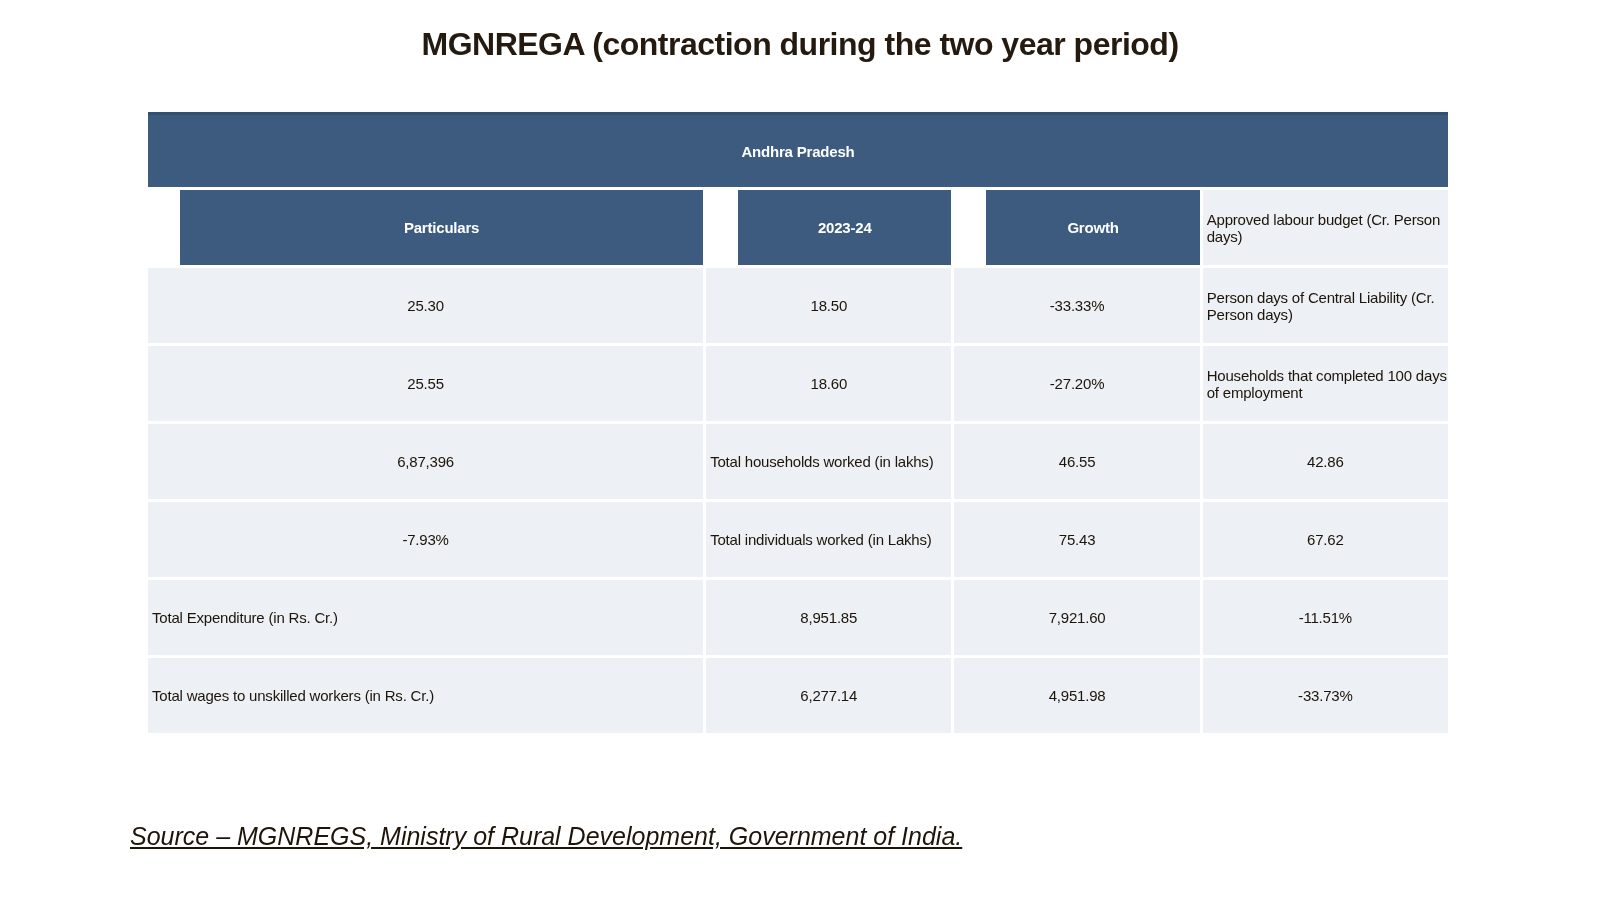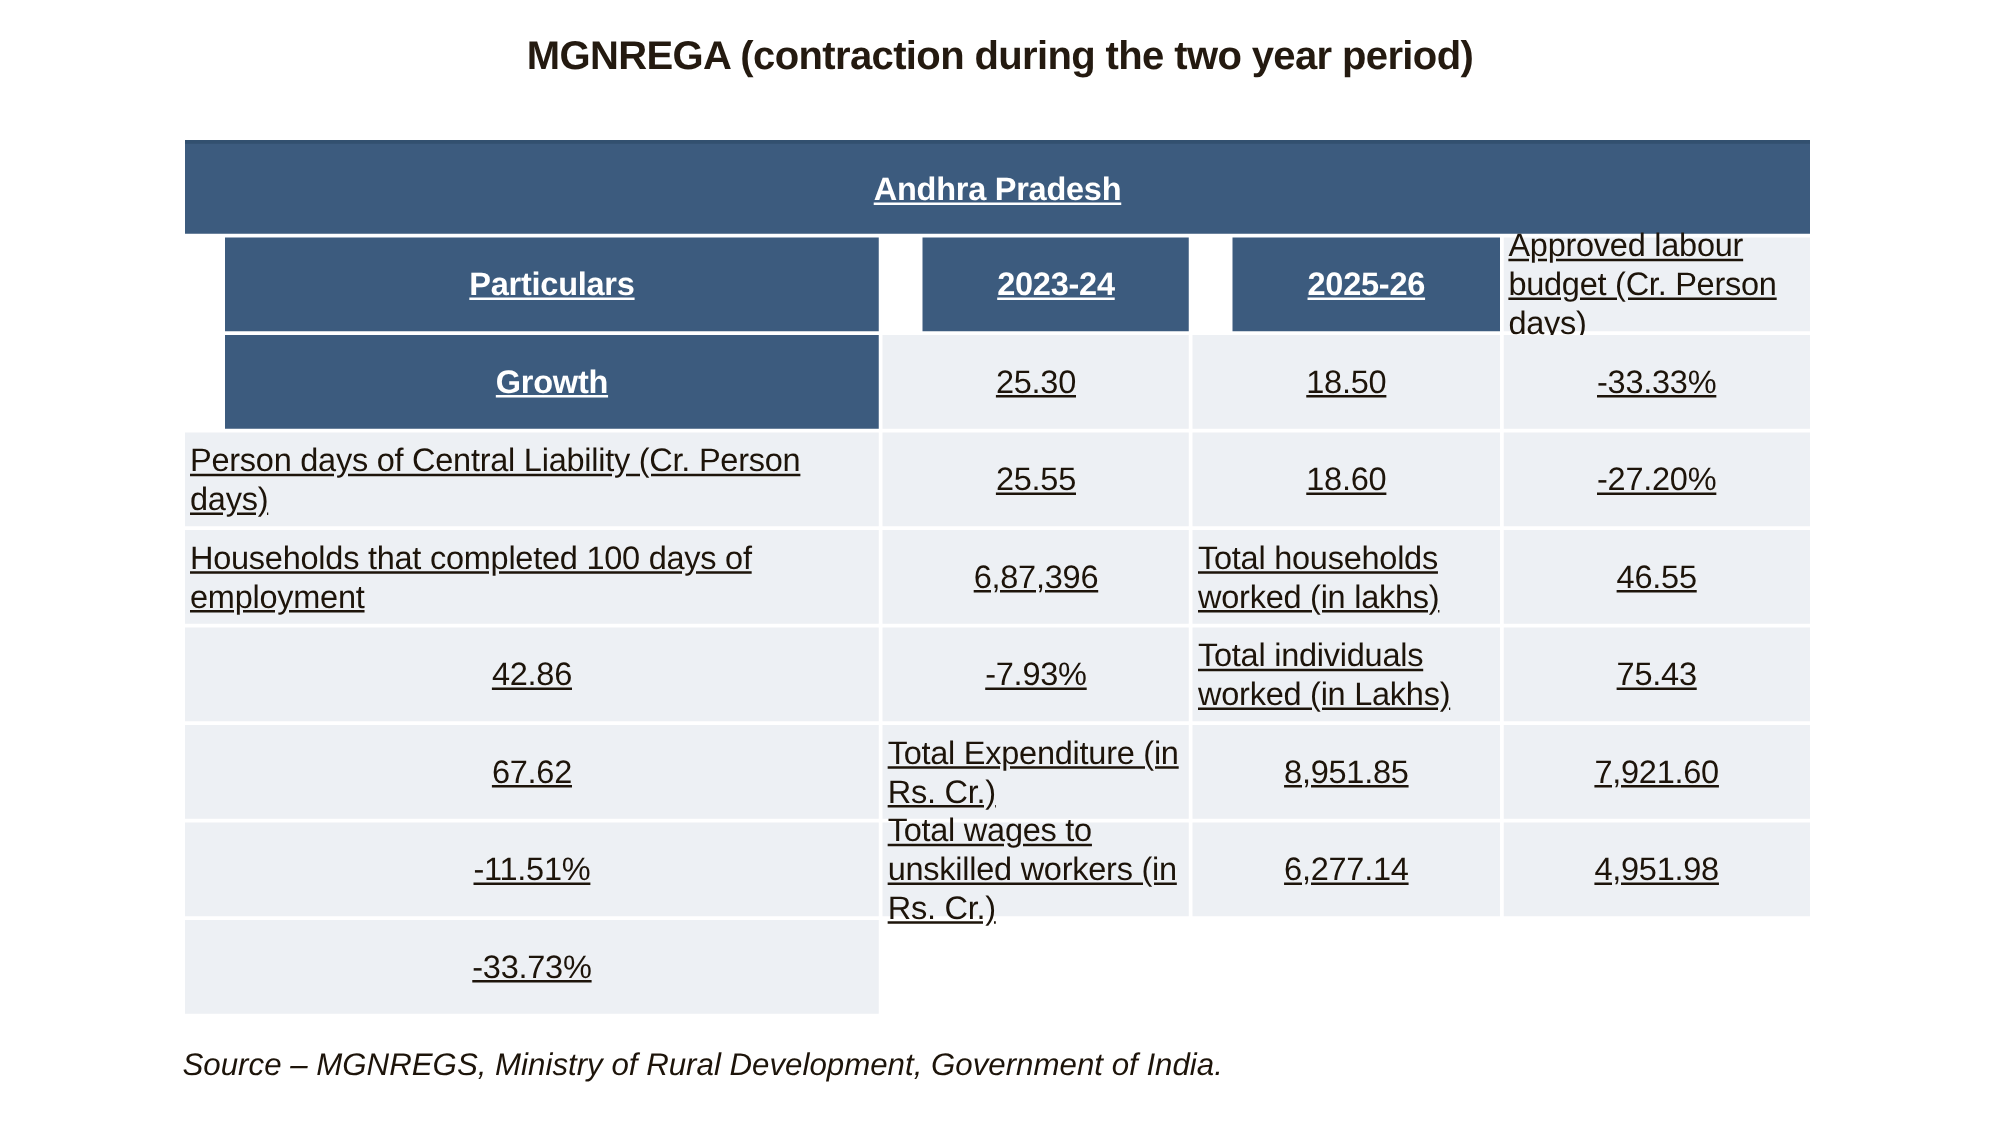--- a/index.html
+++ b/index.html
@@ -27,58 +27,57 @@
   }
   .table {
     position: absolute; left: 148px; top: 112px; width: 1300px;
     display: grid;
     grid-template-columns: 559fr 247fr 247fr 247fr;
     grid-auto-rows: 75px;
     gap: 3px;
   }
   .cell {
     display: flex; align-items: center; justify-content: center;
-    font-size: 26px; letter-spacing: -0.2px;
+    font-size: 15px; letter-spacing: -0.2px;
     color: var(--body-text);
     background: var(--row-bg);
-    text-decoration: underline;
   }
   .group-header {
     grid-column: 1 / -1;
     background: var(--header-bg);
     color: #ffffff; font-weight: 700;
     border-top: 3px solid #32506f;
   }
   .col-header {
     background: var(--header-bg);
     color: #ffffff; font-weight: 700; margin-left: 32px;
   }
   .label-cell { justify-content: flex-start; padding-left: 4px; text-align: left; }
   .num-cell { justify-content: center; }
   .source {
-    position: absolute; left: 130px; top: 822px; margin: 16px;
+    position: absolute; left: 130px; top: 822px; margin: 0;
     font-style: italic; font-size: 25px;
     color: var(--body-text);
+    text-decoration: underline;
   }
 </style>
 </head>
 <body>
 
 <div class="page">
 
   <h1 class="title">MGNREGA (contraction during the two year period)</h1>
 
   <div class="table">
     <div class="cell group-header">Andhra Pradesh</div>
     <div class="cell col-header label-header">Particulars</div>
     <div class="cell col-header">2023-24</div>
-    <div class="cell col-header">2025-26</div>
-    <div class="cell label-cell">Approved labour budget (Cr. Person days)</div>
+    <div class="cell col-header">Growth</div>
 
-  <div class="cell col-header">Growth</div>
+  <div class="cell label-cell">Approved labour budget (Cr. Person days)</div>
       <div class="cell num-cell">25.30</div>
       <div class="cell num-cell">18.50</div>
       <div class="cell num-cell">-33.33%</div>
       <div class="cell label-cell">Person days of Central Liability (Cr. Person days)</div>
       <div class="cell num-cell">25.55</div>
       <div class="cell num-cell">18.60</div>
       <div class="cell num-cell">-27.20%</div>
       <div class="cell label-cell">Households that completed 100 days of employment</div>
       <div class="cell num-cell">6,87,396</div>
       <div class="cell label-cell">Total households worked (in lakhs)</div>

